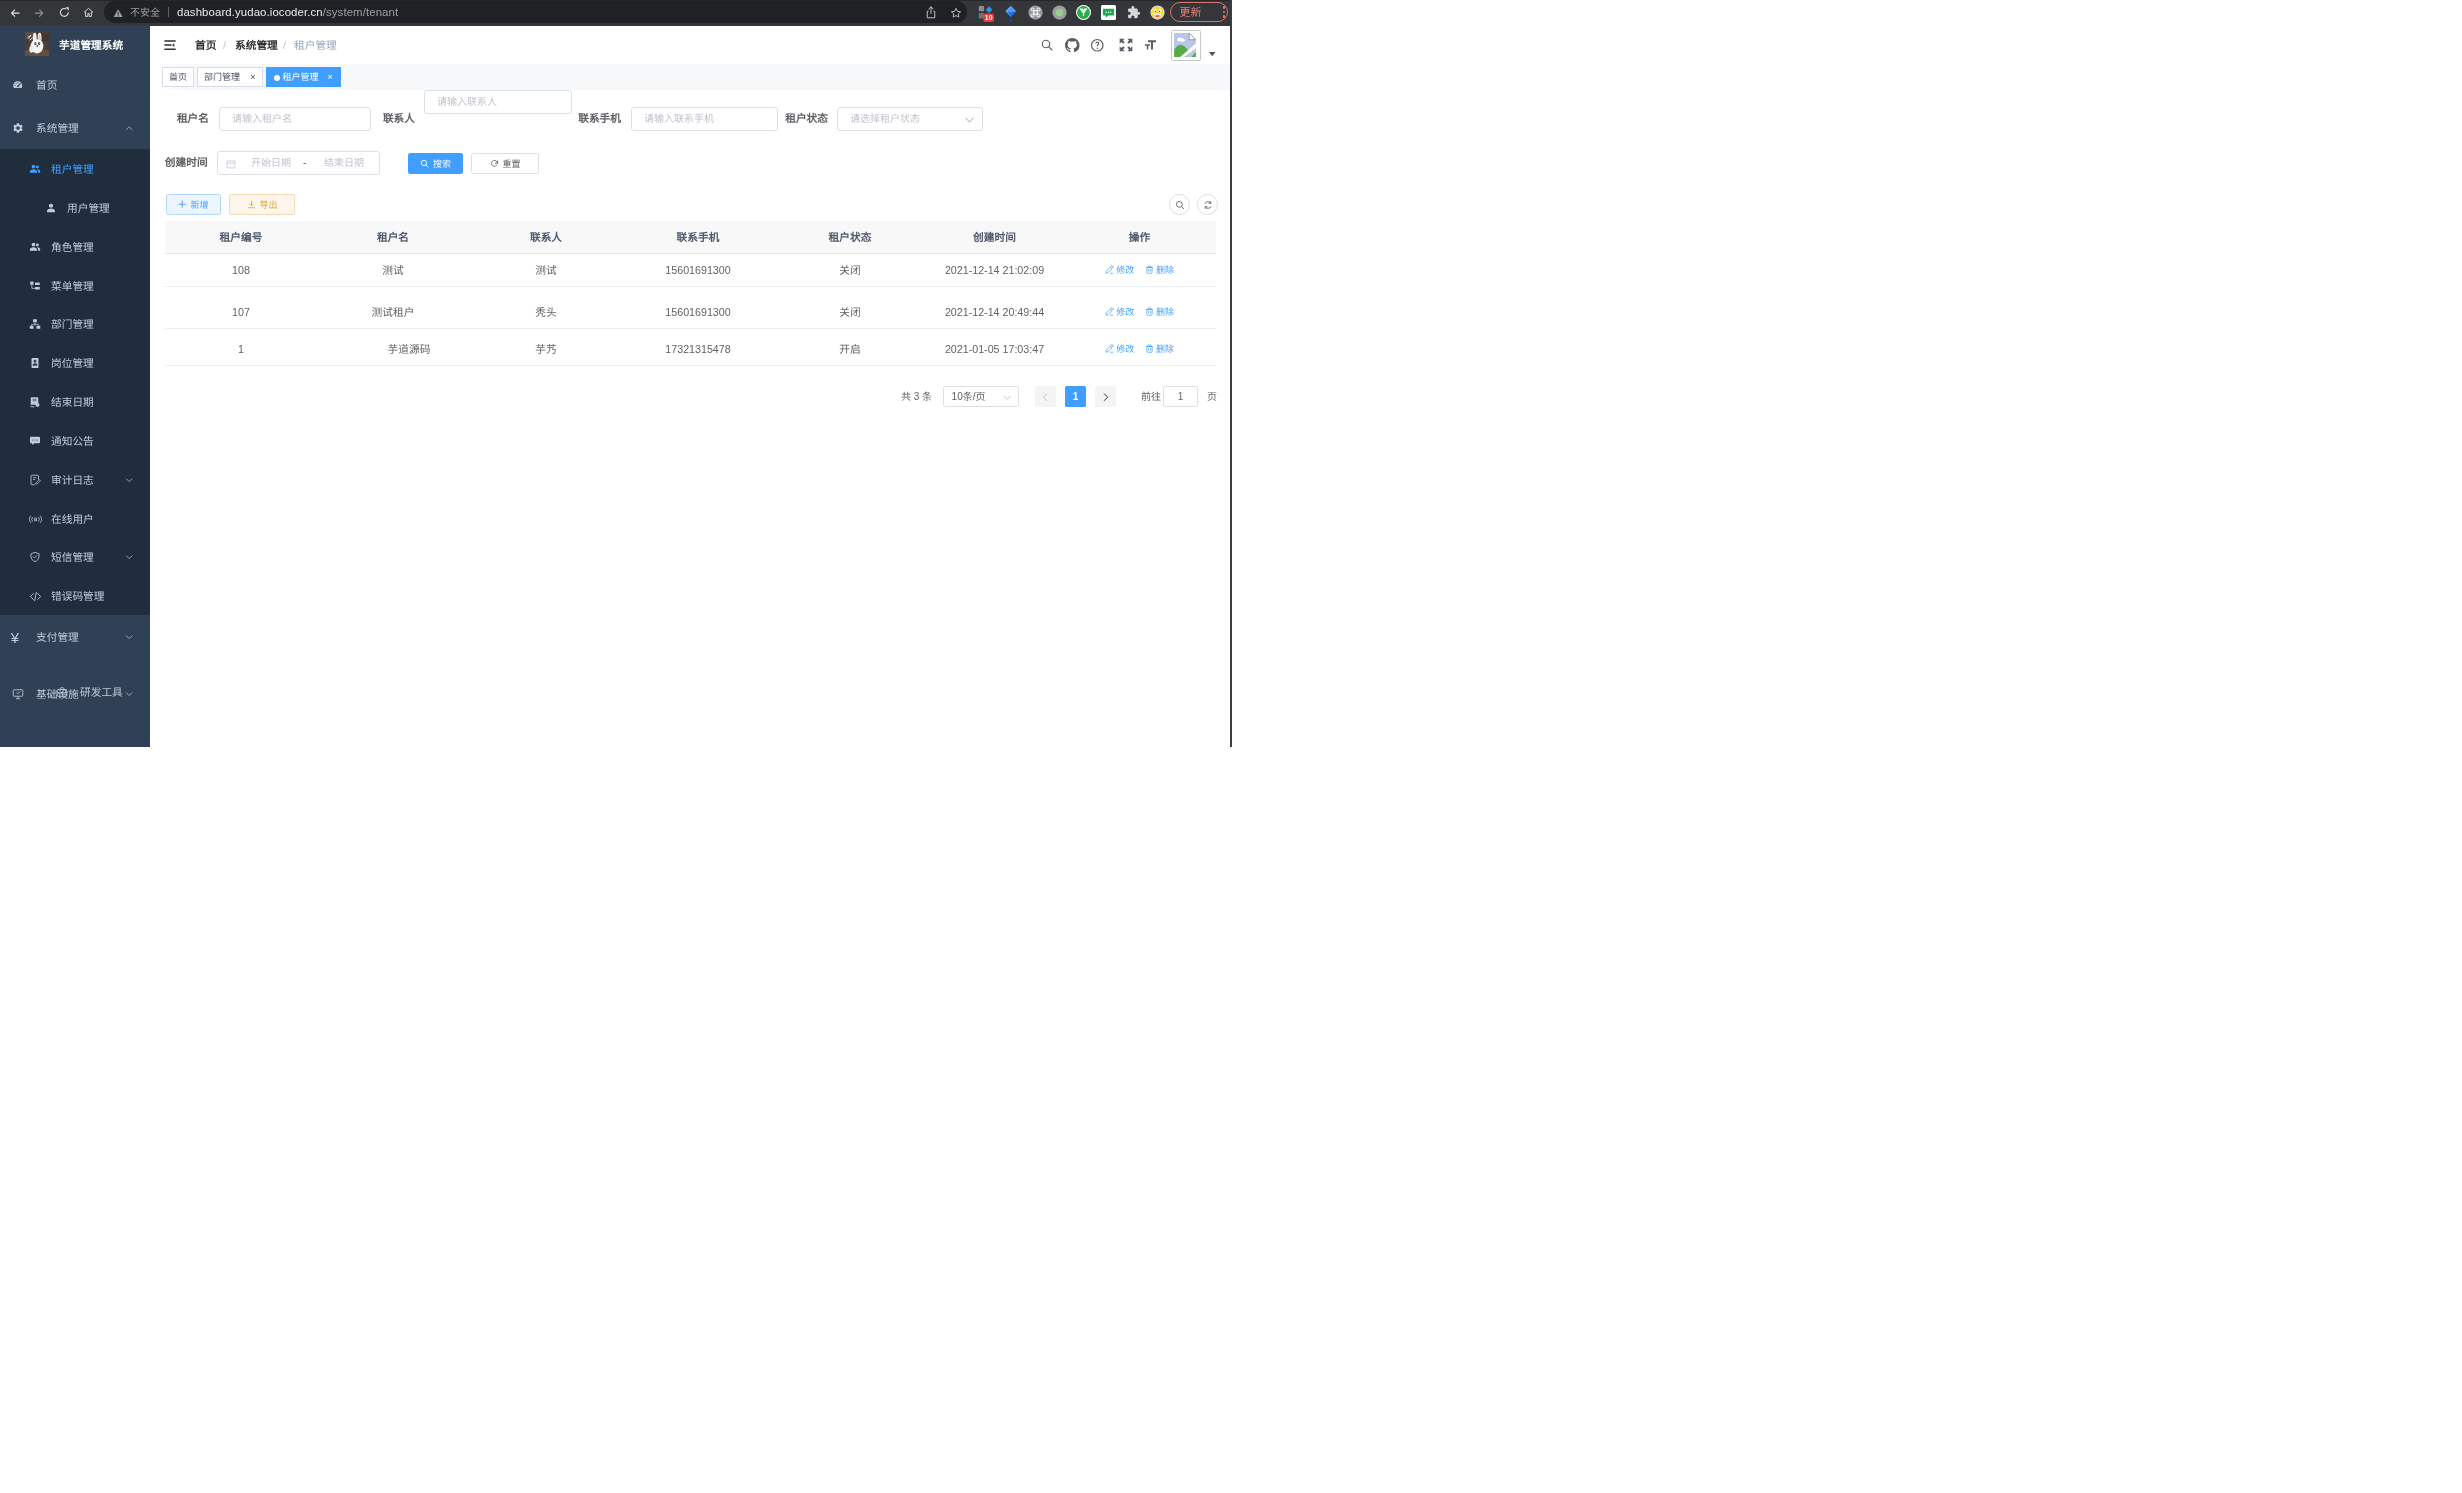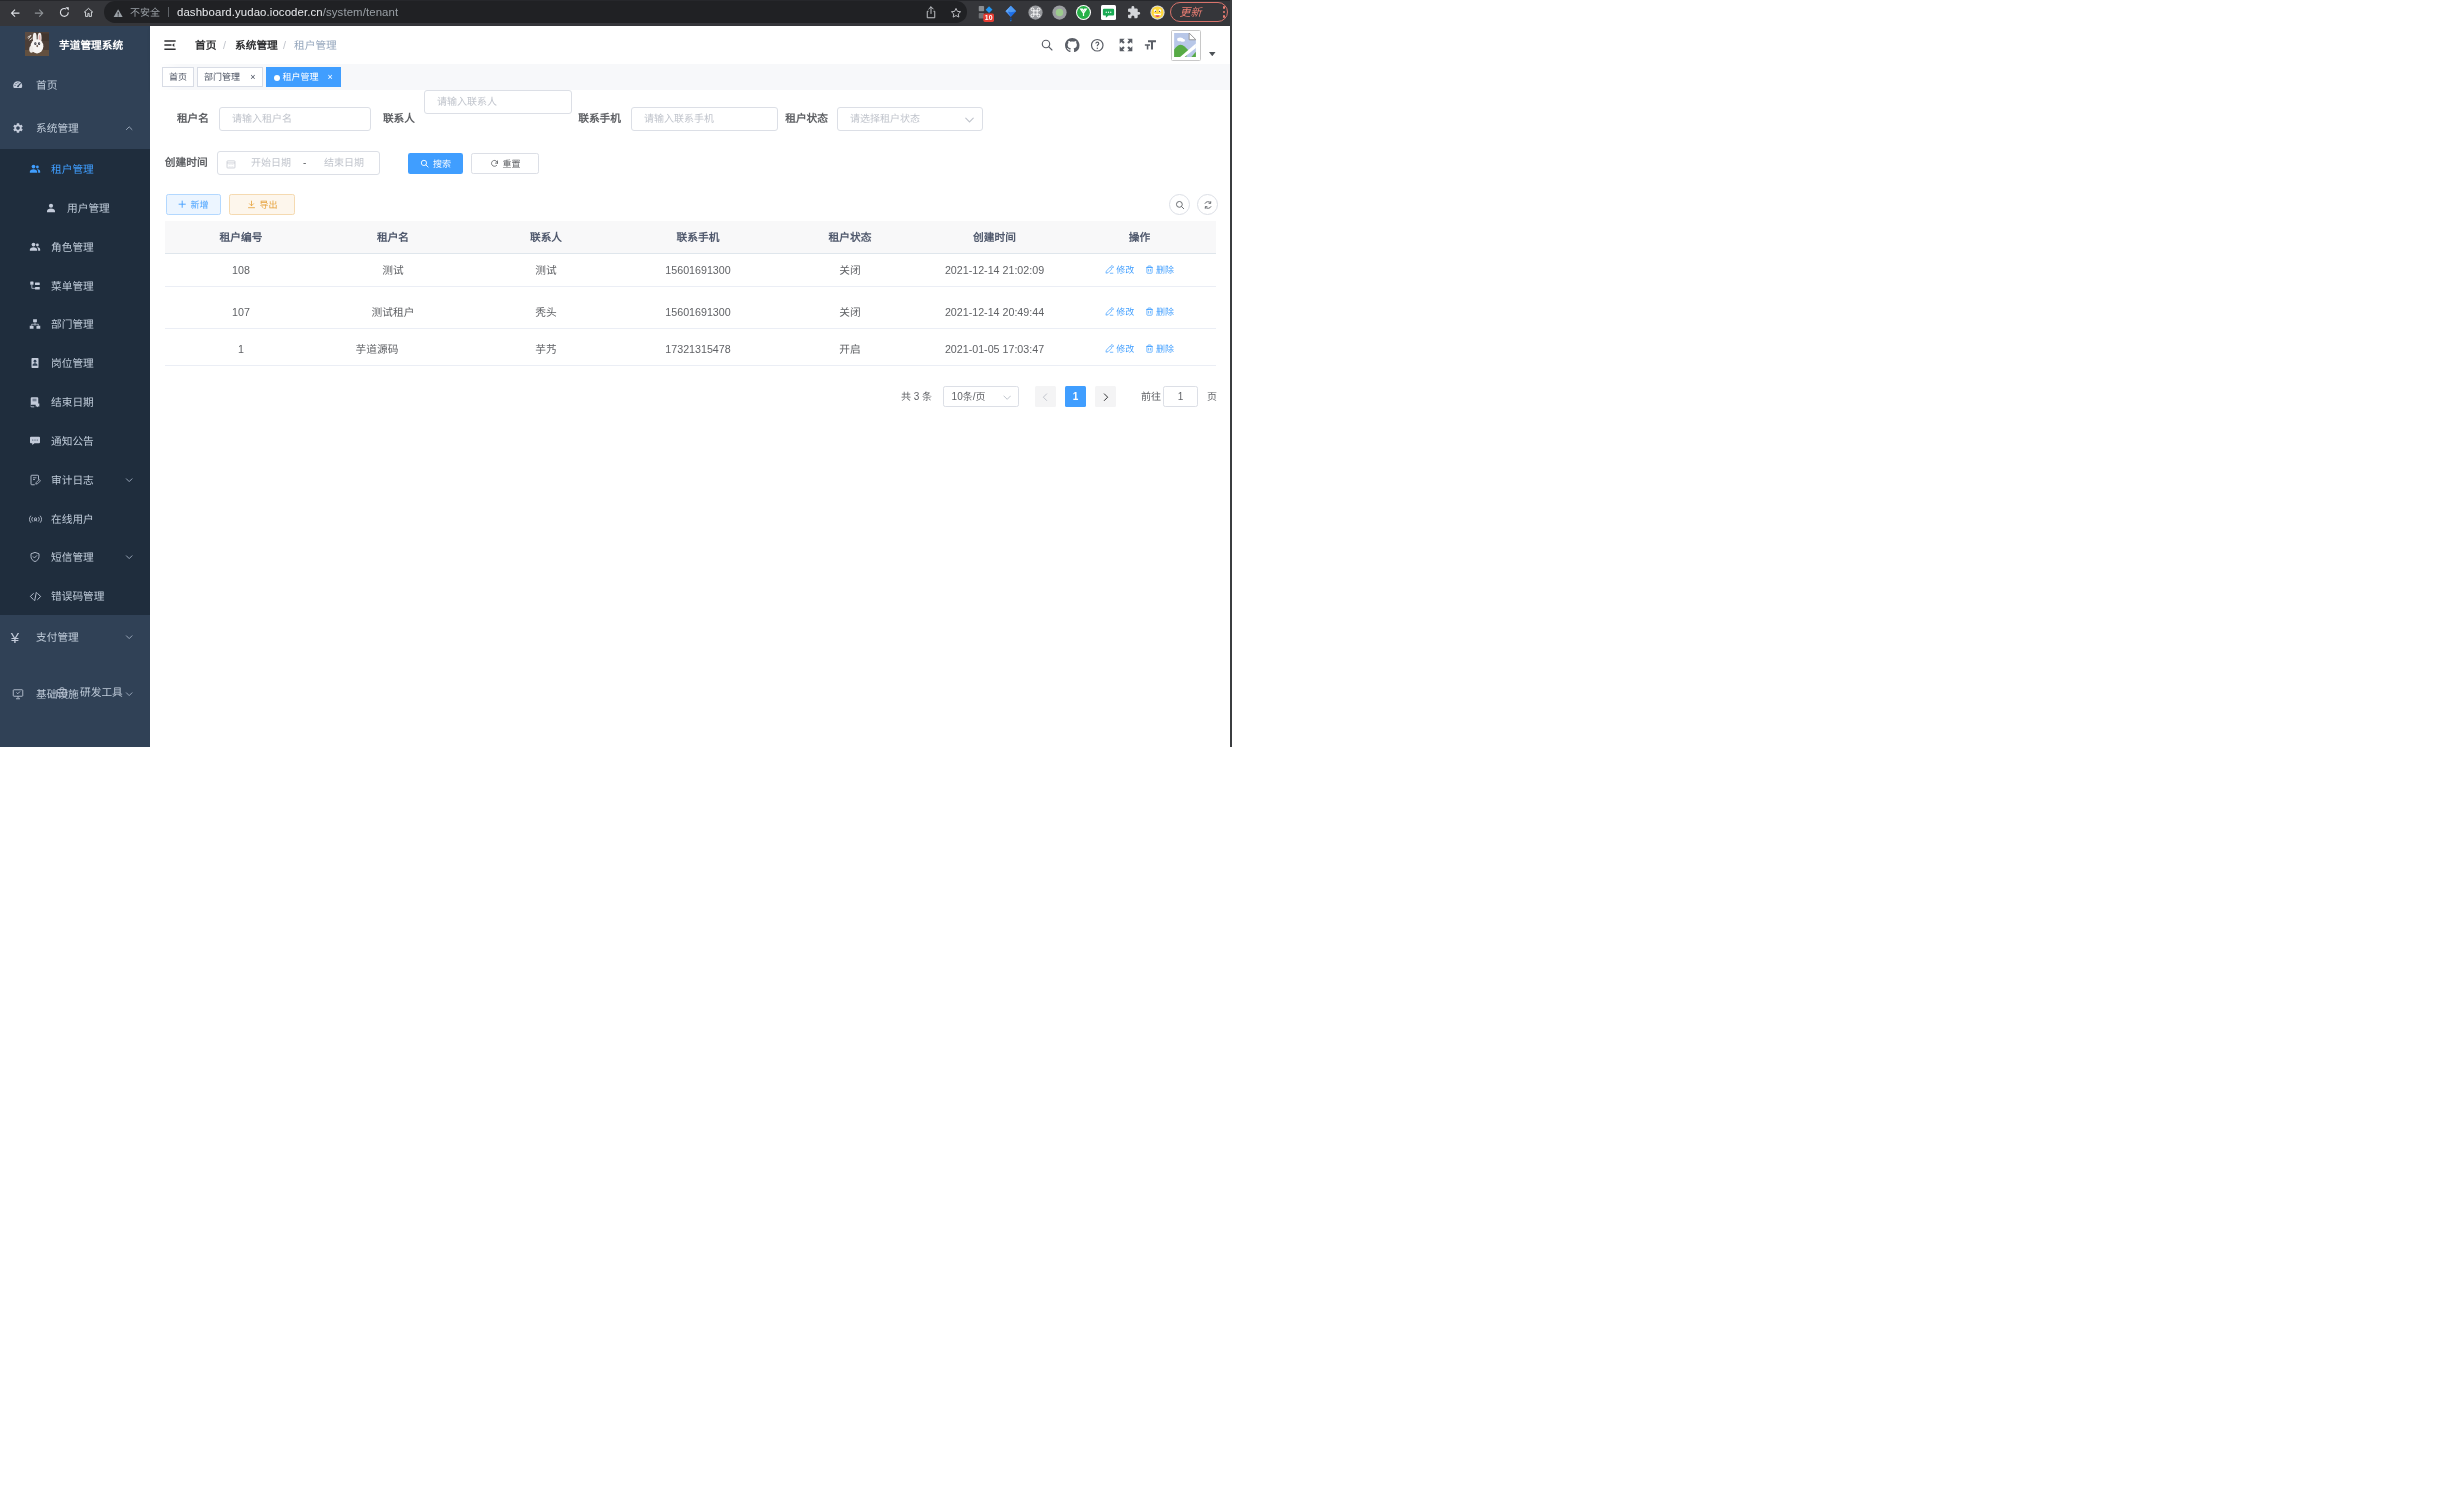--- a/index.html
+++ b/index.html
@@ -130,21 +130,21 @@
     <circle cx="10" cy="10" r="8" fill="#ffd83b"></circle>
     <ellipse cx="6.8" cy="7.6" rx="1.7" ry="2" fill="#fff"></ellipse>
       <circle cx="7.2" cy="8.4" r="0.9" fill="#5b4037"></circle>
     <ellipse cx="13.2" cy="7.6" rx="1.7" ry="2" fill="#fff"></ellipse>
       <circle cx="12.8" cy="8.4" r="0.9" fill="#5b4037"></circle>
     <path d="M4.8 11c1.2 3.4 3.3 5 5.2 5s4-1.6 5.2-5c-3.4 1.2-7 1.2-10.4 0z" fill="#fff"></path>
     <path d="M6.5 14.2c1 1.2 2.2 1.8 3.5 1.8s2.5-.6 3.5-1.8c-2.3-.7-4.7-.7-7 0z" fill="#e04a3f"></path>
   </svg>
 
   <div class="abs" style="left:1170px;top:1.9px;width:58px;height:20.6px;border:1.1px solid #d8736b;border-radius:10.7px;">
-    <span class="abs" style="left:8.4px;top:0;height:18px;line-height:19px;font-size:11px;color:#ec7f74;font-style:italic;">更新</span>
+    <span class="abs" style="left:8.4px;top:0;height:18px;line-height:19px;font-size:11px;color:#ec7f74;">更新</span>
     <div class="abs" style="left:52px;top:3.5px;width:2.4px;height:2.4px;border-radius:50%;background:#ec7f74;"></div>
     <div class="abs" style="left:52px;top:8px;width:2.4px;height:2.4px;border-radius:50%;background:#ec7f74;"></div>
     <div class="abs" style="left:52px;top:12.6px;width:2.4px;height:2.4px;border-radius:50%;background:#ec7f74;"></div>
   </div>
 </div>
 
 <div id="sidebar">
   <div class="submenu-bg"></div>
   <div class="logo">
     <svg class="abs" style="left:25px;top:6.9px;" width="24" height="24" viewBox="0 0 32 32">
@@ -500,21 +500,21 @@
         <span>修改</span>
         <span style="width:10.3px;"></span>
         <svg width="9" height="9" viewBox="0 0 24 24" style="margin-right:2.3px;">
           <path d="M3 6.5h18M8 6.5V4a1.5 1.5 0 0 1 1.5-1.5h5A1.5 1.5 0 0 1 16 4v2.5M5 6.5h14V20a2 2 0 0 1-2 2H7a2 2 0 0 1-2-2zM9.5 10.5v7M14.5 10.5v7" fill="none" stroke="#409eff" stroke-width="1.9"></path>
         </svg>
         <span>删除</span>
       </span>
   </div>
   <div class="tr" style="top:239px;">
     <span class="td" style="left:0;width:152px;">1</span>
-    <span class="td" style="left:136px;width:152px;">芋道源码</span>
+    <span class="td" style="left:168px;width:152px;">芋道源码</span>
     <span class="td" style="left:305px;width:152px;">芋艿</span>
     <span class="td" style="left:457px;width:152px;">17321315478</span>
     <span class="td" style="left:609px;width:152px;">开启</span>
     <span class="td" style="left:761px;width:137px;">2021-01-05 17:03:47</span>
     <span class="td op" style="left:898px;width:153px;">
         <svg width="9" height="9" viewBox="0 0 24 24" style="margin-right:2.3px;">
           <path d="M13.8 5.5l4.7 4.7L8 20.7l-5.4 1 1-5.4zM16 3.3l1.4-1.4a1.6 1.6 0 0 1 2.3 0l2.4 2.4a1.6 1.6 0 0 1 0 2.3L20.7 8zM13 22h9" fill="none" stroke="#409eff" stroke-width="1.9"></path>
         </svg>
         <span>修改</span>
         <span style="width:10.3px;"></span>

